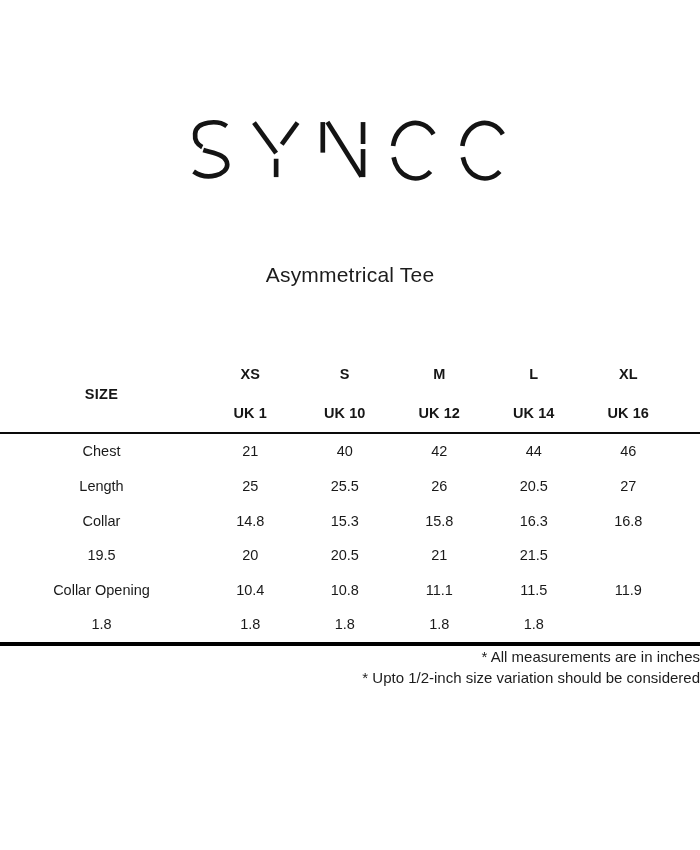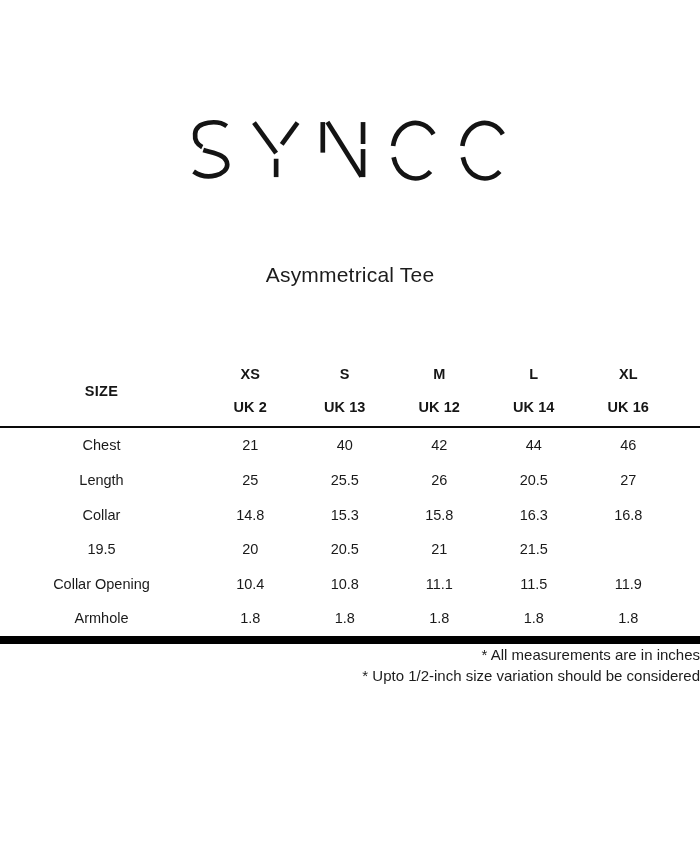--- a/index.html
+++ b/index.html
@@ -37,25 +37,25 @@
     padding-bottom: 11px;
     border-bottom: 2px solid #0a0a0a;
     align-items: center;
   }
   .corner {
     display: flex; align-items: center; justify-content: center;
     font-weight: 700; font-size: 14.5px; letter-spacing: 0.3px;
   }
   .col-head {
     display: flex; flex-direction: column; align-items: center;
-    row-gap: 18px;
+    row-gap: 24px;
     font-weight: 700; font-size: 14.5px; letter-spacing: 0.1px;
   }
   .col-head div { line-height: 15px; }
-  .tbody { border-bottom: 8px solid #000000; }
+  .tbody { border-bottom: 4px solid #000000; }
   .data-row { height: 34.6px; align-items: center; }
   .row-label, .val { text-align: center; font-size: 14.5px; color: #1a1a1a; }
 
   
   .notes { text-align: right; }
   .notes p { margin: 0; font-size: 15px; line-height: 21.5px; color: #1c1c1c; }
 </style>
 </head>
 <body>
 
@@ -86,25 +86,25 @@
   </div>
 
   <h1 class="title">Asymmetrical Tee</h1>
 
   <section class="size-chart">
     <div class="grid-row thead" id="thead">
       <div class="corner">SIZE</div>
 
     <div class="col-head">
           <div class="size-name">XS</div>
-          <div class="uk-name">UK 2</div>
+          <div class="uk-name">UK 1</div>
         </div>
         <div class="col-head">
           <div class="size-name">S</div>
-          <div class="uk-name">UK 13</div>
+          <div class="uk-name">UK 10</div>
         </div>
         <div class="col-head">
           <div class="size-name">M</div>
           <div class="uk-name">UK 12</div>
         </div>
         <div class="col-head">
           <div class="size-name">L</div>
           <div class="uk-name">UK 14</div>
         </div>
         <div class="col-head">
@@ -147,21 +147,20 @@
         </div>
         <div class="grid-row data-row">
           <div class="row-label">Collar Opening</div>
           <div class="val">10.4</div>
           <div class="val">10.8</div>
           <div class="val">11.1</div>
           <div class="val">11.5</div>
           <div class="val">11.9</div>
         </div>
         <div class="grid-row data-row">
-          <div class="row-label">Armhole</div>
           <div class="val">1.8</div>
           <div class="val">1.8</div>
           <div class="val">1.8</div>
           <div class="val">1.8</div>
           <div class="val">1.8</div>
         </div>
       </div>
   </section>
 
   <footer class="notes">

